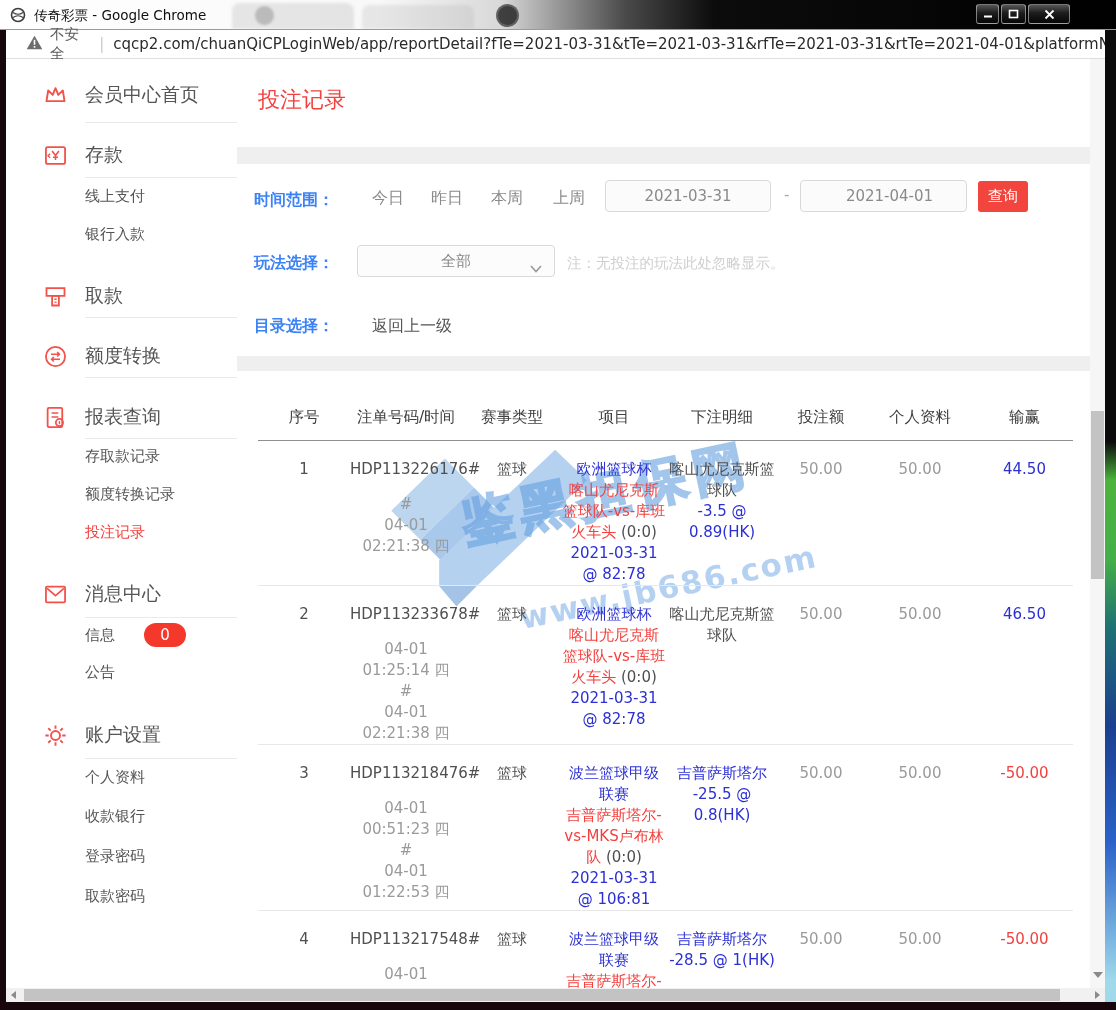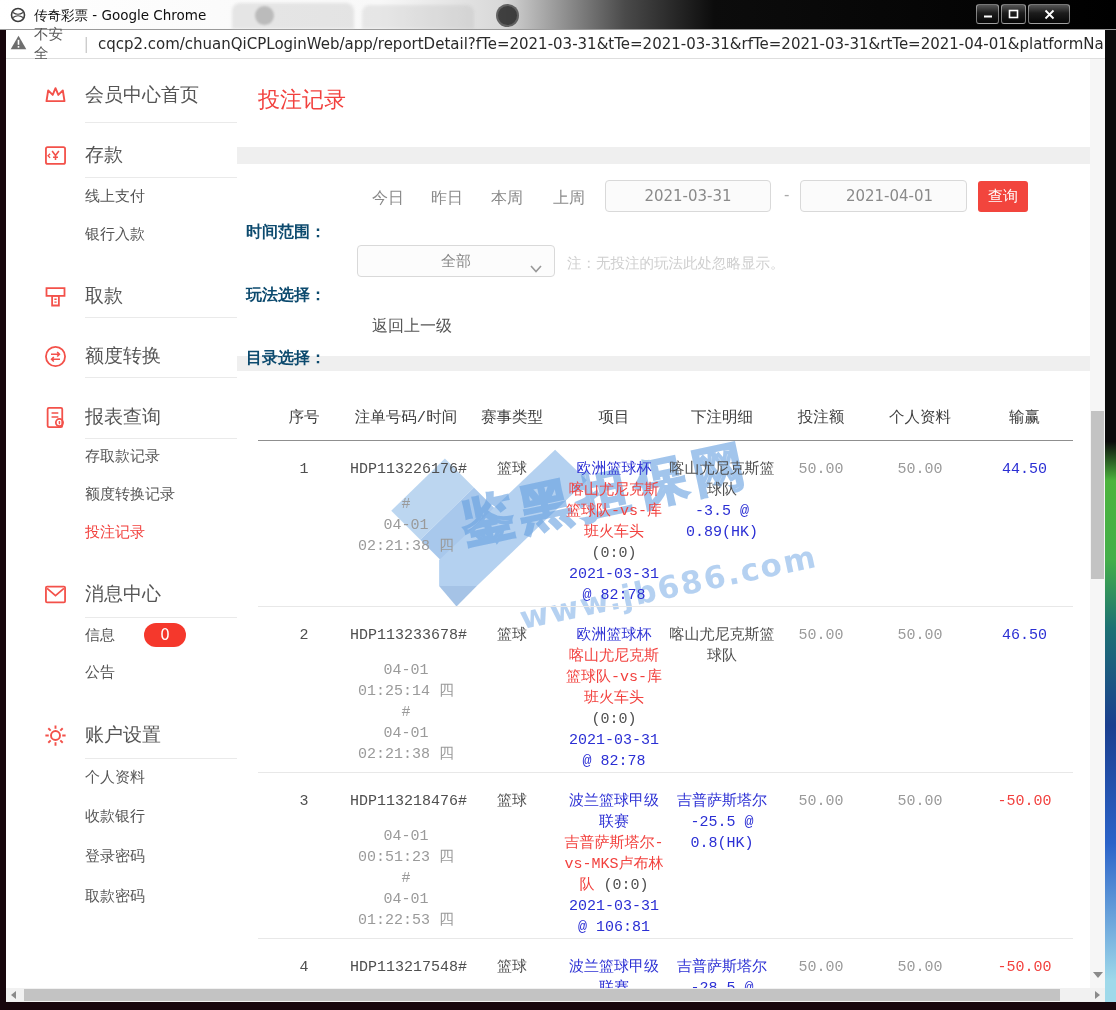--- a/index.html
+++ b/index.html
@@ -18,21 +18,21 @@
   .ghost.g2 { left:362px; top:5px; width:112px; height:24px; background:rgba(170,170,170,.22); }
   .ghost-circle1 { position:absolute; left:255px; top:6px; width:19px; height:19px; border-radius:50%; background:rgba(110,110,110,.35); filter:blur(1px);}
   .ghost-circle2 { position:absolute; left:496px; top:4px; width:23px; height:23px; border-radius:50%; background:rgba(25,25,25,.8); border:2px solid rgba(140,140,140,.45);}
   .win-controls { position:absolute; right:46px; top:4px; display:flex; gap:2px; }
   .win-btn { height:20px; border:1px solid rgba(255,255,255,.45); border-radius:3px;
     background:linear-gradient(#565656,#1c1c1c 45%,#060606); display:flex; align-items:center; justify-content:center; cursor:default; }
   .win-btn.min { width:23px; } .win-btn.max { width:25px; } .win-btn.close { width:42px; }
 
   
   .urlbar { position:absolute; left:6px; top:30px; width:1099px; height:29px; background:#fff;
-    border-bottom:1px solid #dedede; display:flex; align-items:center; padding-left:4px; }
+    border-bottom:1px solid #dedede; display:flex; align-items:center; padding-left:20px; }
   .urlbar .warn { margin-right:7px; }
   .urlbar .notsecure { font-size:14.5px; color:#5a5a5a; }
   .urlbar .divider { color:#c9c9c9; margin:0 9px; font-size:15px; }
   .urlbar .url { font-size:15px; color:#2a2a2a; white-space:nowrap; overflow:hidden; }
 
   
   .frame-left { position:absolute; left:0; top:30px; width:6px; height:980px; background:#17060c; }
   .frame-right { position:absolute; left:1105px; top:30px; width:11px; height:980px;
     background:linear-gradient(180deg,#0b0b0b 0%,#0b0b0b 42%,#4cb43d 46%,#44af49 54%,#1e7173 61%,#1b3f8f 71%,#2b63c9 83%,#9fd9ea 97%); }
   .frame-bottom { position:absolute; left:0; top:1002px; width:1116px; height:8px; background:#17060c; }
@@ -52,37 +52,37 @@
     background:#f5382c; color:#fff; font-size:15px; align-items:center; justify-content:center; }
 
   
   .main { position:absolute; left:231px; top:0; width:853px; height:929px; background:#efefef; }
   .panel { position:absolute; left:0; width:853px; background:#fff; }
   .panel-title { top:0; height:88px; }
   .panel-title h1 { padding:26px 0 0 21px; font-size:22px; font-weight:400; color:#f2413e; }
   .panel-filters { top:105px; height:192px; }
   .panel-table { top:312px; height:617px; overflow:hidden; }
 
-  .f-label { position:absolute; left:9px; font-size:16px; font-weight:bold; color:#0c4a6e;margin-top:32px; }
+  .f-label { position:absolute; left:17px; font-size:16px; font-weight:bold; color:#3b82f6; }
   .quick { position:absolute; top:24px; font-size:16px; color:#8a8a8a; cursor:pointer; }
   .datebox { position:absolute; top:16px; width:166px; height:32px; border:1px solid #d9d9d9; border-radius:4px;
     background:#fbfbfb; color:#8a8a8a; font-size:15px; text-align:center; font-family:inherit; cursor:pointer;}
   .dash { position:absolute; left:547px; top:22px; color:#aaa; font-size:15px; }
   .search-btn { position:absolute; left:741px; top:17px; width:50px; height:31px; background:#f2453d; color:#fff;
     font-size:15px; border:none; border-radius:3px; cursor:pointer; font-family:inherit; }
   .selectbox { position:absolute; left:120px; top:81px; width:198px; height:32px; border:1px solid #d9d9d9;
     border-radius:4px; background:#fcfcfc; display:flex; align-items:center; justify-content:center; cursor:pointer; }
   .selectbox .sel-text { font-size:15px; color:#888; }
   .selectbox .chev { position:absolute; right:12px; top:12px; }
   .note { position:absolute; left:330px; top:90px; font-size:14.5px; color:#cfcfcf; }
   .backlink { position:absolute; left:135px; top:152px; font-size:16px; color:#555; cursor:pointer; }
 
   
   .thead, .trow { display:grid; grid-template-columns:92px 112px 100px 104px 112px 86px 112px 97px;
-    margin:0 17px 0 21px;font-family:Liberation Mono, monospace; }
+    margin:0 17px 0 21px; }
   .thead { position:relative; z-index:2; padding-top:36px; padding-bottom:12px; border-bottom:1px solid #8f8f8f; }
   .thead .hcell { text-align:center; font-size:15.5px; color:#3f3f3f; }
   .rows { position:relative; z-index:2; }
   .trow { align-items:start; }
   .trow + .trow { border-top:1px solid #e8e8e8; }
   .cell { padding-top:18px; text-align:center; font-size:15px; line-height:21px; }
   .times { margin-top:14px; }
   .t-dark { color:#4f4f4f; } .t-gray { color:#9a9a9a; }
   .t-blue { color:#2b2fd4; } .t-red { color:#f2413e; }
   .r1 { min-height:142px; } .r2 { min-height:122px; } .r3 { min-height:113px; } .r4 { min-height:114px; }

